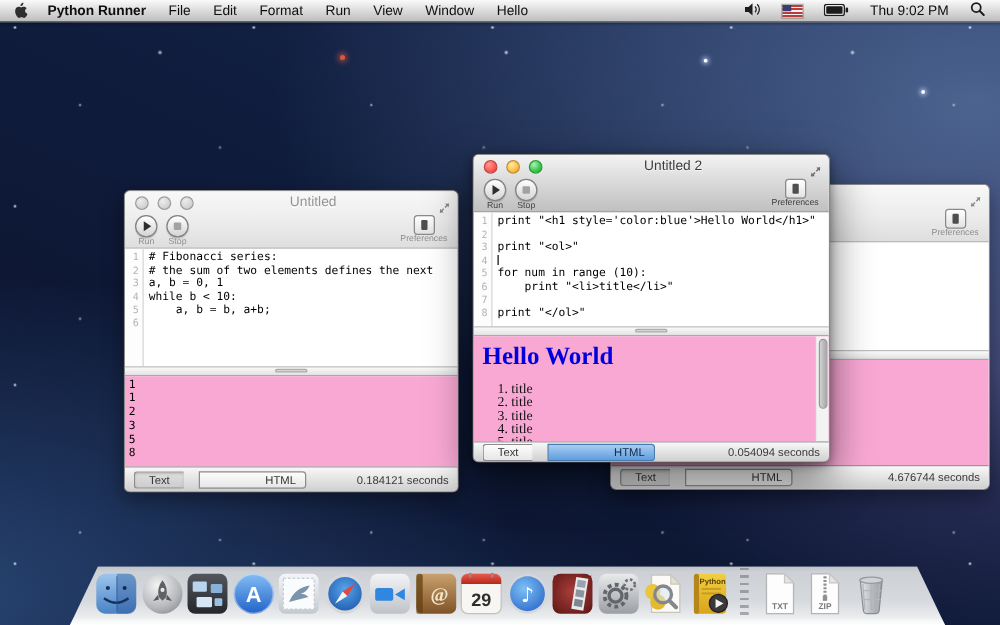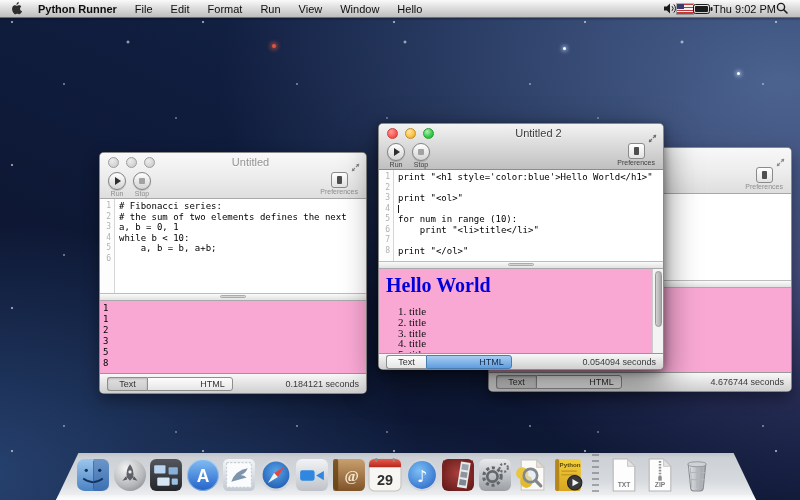--- a/index.html
+++ b/index.html
@@ -28,21 +28,21 @@
     box-shadow:0 0 4px 1px rgba(200,220,255,.9);}
 
   
   .menubar{position:absolute;top:0;left:0;right:0;height:17px;z-index:60;
     background:linear-gradient(#fafafa,#bdbdbd);border-bottom:1px solid #6e6e6e;
     box-shadow:0 1px 2px rgba(0,0,0,.35);display:flex;align-items:center;}
   .mb-left{display:flex;align-items:center;padding-left:9px;}
   .mb-apple{margin:0 7px 0 2px;display:flex;}
   .mb-app{font-size:11px;font-weight:bold;color:#0e0e0e;padding:0 9px;}
   .mb-item{font-size:11px;color:#0e0e0e;padding:0 9px;}
-  .mb-right{margin-left:auto;display:flex;align-items:center;gap:0;padding-right:12px;}
+  .mb-right{margin-left:auto;display:flex;align-items:center;gap:17px;padding-right:12px;}
   .mb-clock{font-size:11px;color:#0e0e0e;white-space:nowrap;}
   .flag{width:16px;height:10px;position:relative;outline:1px solid rgba(0,0,0,.25);
     background:repeating-linear-gradient(#bf3a3a 0 1.4px,#f2f2f2 1.4px 2.8px);}
   .flag::before{content:"";position:absolute;left:0;top:0;width:7px;height:5px;background:#3c3b6e;}
 
   
   .window{position:absolute;border-radius:5px;background:#fff;
     border:1px solid rgba(40,40,40,.55);display:flex;flex-direction:column;overflow:hidden;}
   .w-active{box-shadow:0 14px 34px rgba(0,0,0,.55),0 2px 8px rgba(0,0,0,.4);}
   .w-inactive{box-shadow:0 6px 16px rgba(0,0,0,.38);}
@@ -98,21 +98,21 @@
   .html-out ol{font-family:"Liberation Serif",serif;font-size:11px;color:#111;
     margin:9px 0 0 0;padding-left:30px;}
   .html-out li{line-height:10.8px;}
   .scroll-track{position:absolute;right:0;top:0;bottom:0;width:10px;background:#f3f3f3;
     border-left:1px solid #ccc;}
   .scroll-thumb{position:absolute;right:1px;top:2px;width:7px;height:56px;border-radius:4px;
     background:linear-gradient(90deg,#d2d2d2,#a8a8a8);border:1px solid #979797;box-sizing:border-box;}
 
   .bottombar{flex:none;background:linear-gradient(#f8f8f8,#cfcfcf);border-top:1px solid #989898;
     display:flex;align-items:center;justify-content:space-between;padding:0 7px;}
-  .segs{display:flex;}
+  .segs{display:flex;gap:12px;}
   .seg{min-width:33px;height:12px;line-height:12px;text-align:center;font-size:9px;color:#333;
     border:1px solid #8d8d8d;background:linear-gradient(#fdfdfd,#e6e6e6);padding:0 3px;}
   .seg-l{border-radius:3px 0 0 3px;border-right:none;}
   .seg-r{border-radius:0 3px 3px 0;padding-left:48px;}
   .sel-gray{background:linear-gradient(#e0e0e0,#cccccc);box-shadow:inset 0 1px 2px rgba(0,0,0,.18);}
   .sel-blue{background:linear-gradient(#a9cdf2,#5f9ddf);border-color:#4a7cb0;color:#10294a;}
   .runtime{font-size:9px;color:#3a3a3a;}
 
   
   #win3{left:488px;top:147px;width:302px;height:243px;z-index:10;}

